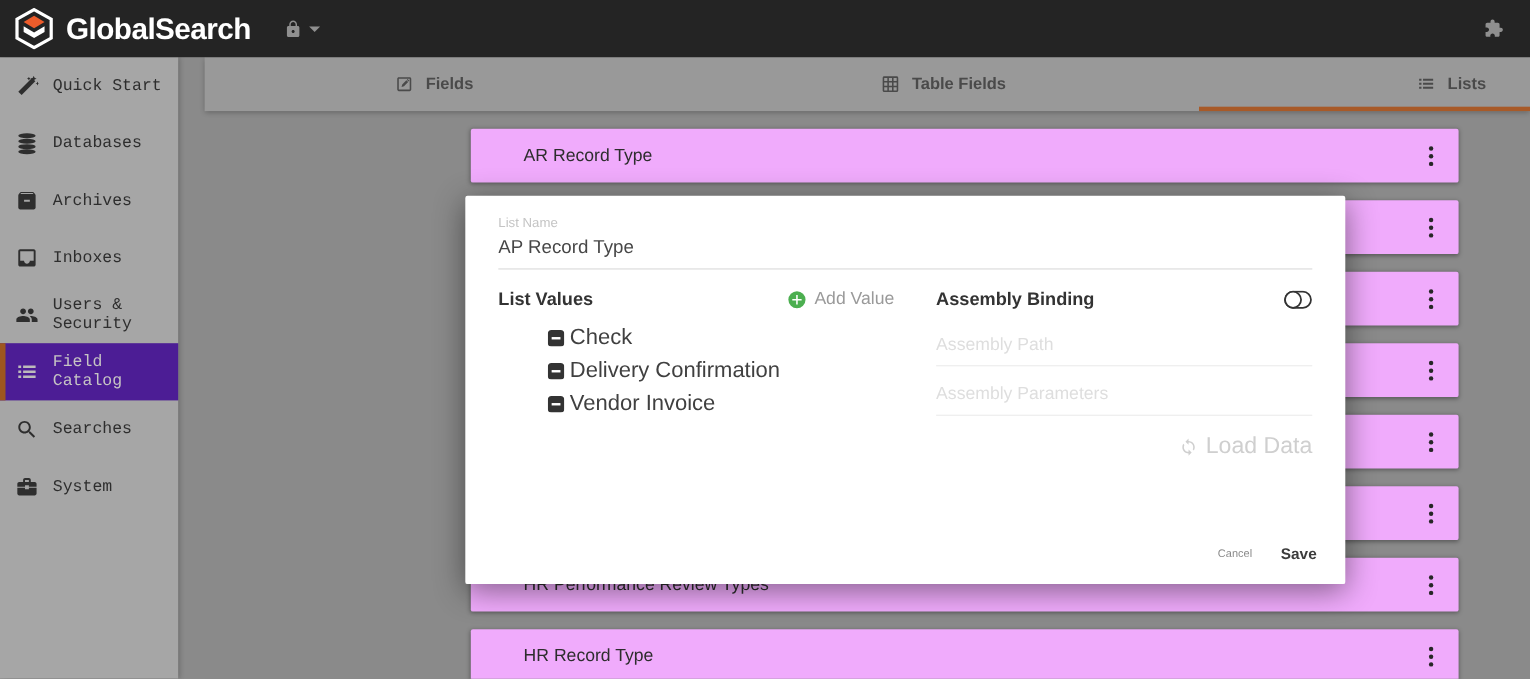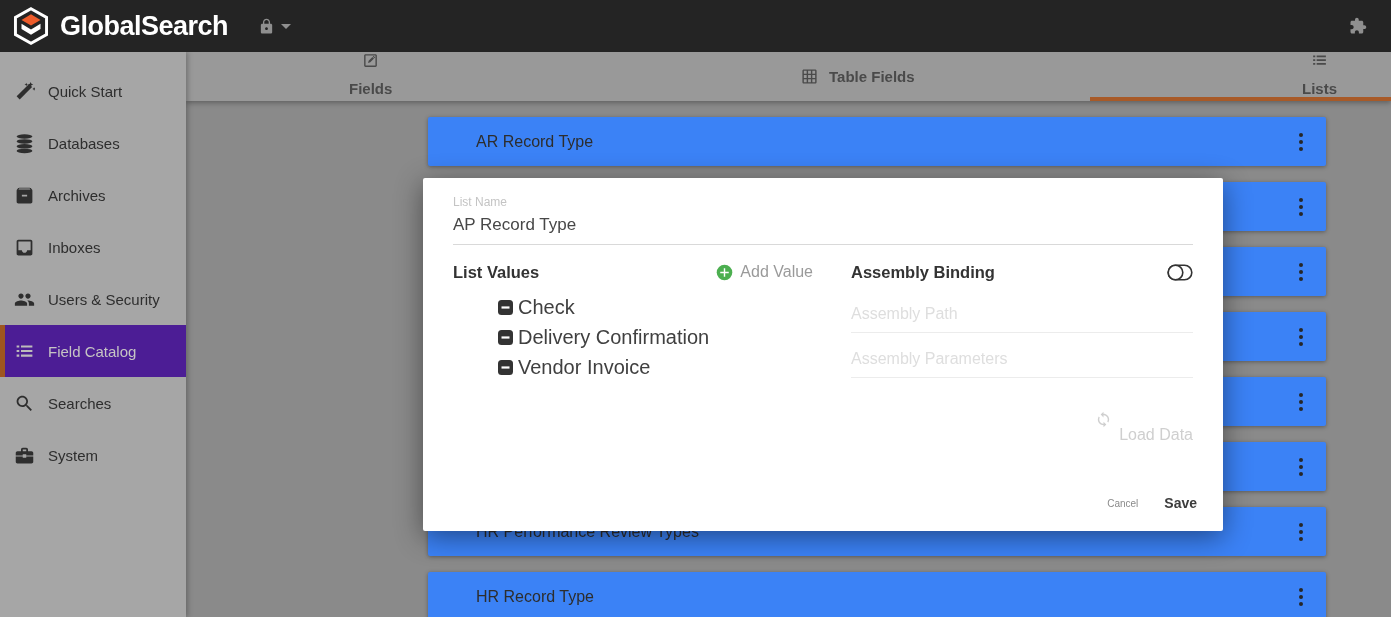--- a/index.html
+++ b/index.html
@@ -21,23 +21,24 @@
   .app-title { color:#fff; font-size:27px; font-weight:700; letter-spacing:-0.5px; margin-left:10px; }
   .lock-menu { display:flex; align-items:center; margin-left:30px; cursor:pointer; color:#8f8f8f; }
   .lock-menu svg { width:17px; height:17px; fill:#8f8f8f; }
   .caret-down { width:0; height:0; border-left:5px solid transparent; border-right:5px solid transparent; border-top:5px solid #8f8f8f; margin-left:6px; }
   .topbar-spacer { flex:1; }
   .plugin-btn { margin-right:24px; cursor:pointer; }
   .plugin-btn svg { width:18px; height:18px; fill:#8f8f8f; }
 
   
   .sidebar {
-    position:absolute; left:0; top:52px; width:186px; height:565px;
-    background:#a6a6a6; padding-top:13px; z-index:20;
+    position:absolute; left:0; top:52px; width:162px; height:565px;
+    background:#a6a6a6; z-index:20;
     box-shadow:2px 0 5px rgba(0,0,0,0.25);
+    font-family:Liberation Mono, monospace;
   }
   .side-item {
     height:52px; display:flex; align-items:center; padding-left:13px; cursor:pointer;
     color:#2e2e2e;
   }
   .side-item .s-icon { width:22px; height:22px; color:#2e2e2e; flex:0 0 22px; display:flex; align-items:center; justify-content:center; }
   .side-item .s-icon svg { width:21px; height:21px; fill:currentColor; }
   .side-item .s-label { margin-left:13px; font-size:15px; }
   .side-item.active {
     background:#4c1d95; border-left:5px solid #9e5620; padding-left:8px; color:#c6c4c4;
@@ -50,32 +51,32 @@
   .tabbar {
     position:absolute; left:0; top:0; width:1205px; height:49px;
     background:#999999; box-shadow:0 2px 5px rgba(0,0,0,0.3); z-index:5;
   }
   .tab {
     position:absolute; top:0; height:49px; display:flex; align-items:center; gap:11px;
     color:#4a4a4a; font-size:15px; font-weight:700; cursor:pointer;
   }
   .tab .t-icon { width:17px; height:17px; color:#4a4a4a; }
   .tab .t-icon svg { width:17px; height:17px; fill:currentColor; }
-  .tab-fields { left:163px;flex-direction:column; }
+  .tab-fields { left:173px; }
   .tab-tablefields { left:615px; }
-  .tab-lists { right:54px;flex-direction:column; }
+  .tab-lists { right:40px; }
   .tab-indicator {
     position:absolute; left:904px; right:0; bottom:0; height:4px; background:#a85a28;
   }
 
   
   .rowlist { position:absolute; left:0; top:0; width:1205px; height:565px; }
   .lrow {
     position:absolute; left:242px; width:898px; height:49px;
-    background:#3b82f6; border-radius:2px; box-shadow:0 1px 4px rgba(0,0,0,0.35);
+    background:#f0abfc; border-radius:2px; box-shadow:0 1px 4px rgba(0,0,0,0.35);
     display:flex; align-items:center; padding-left:48px; padding-right:6px; cursor:pointer;
   }
   .lrow .r-label { font-size:16px; color:#2d2d2d; }
   .kebab {
     margin-left:auto; width:38px; height:40px; display:flex; flex-direction:column;
     align-items:center; justify-content:center; gap:3px; cursor:pointer;
   }
   .kebab i { width:4px; height:4px; border-radius:50%; background:#262626; }
 
   
@@ -118,21 +119,21 @@
   .asm-input {
     width:100%; border:none; border-bottom:1px solid #ececec; outline:none; background:transparent;
     font-family:"Liberation Sans", sans-serif; font-size:16px; color:#8a8a8a; padding:2px 0 9px 0;
   }
   .asm-input::placeholder { color:#dedede; opacity:1; }
   .asm-path { margin-top:18px; }
   .asm-params { margin-top:15px; }
 
   .load-data { margin-top:16px; display:flex; justify-content:flex-end; align-items:center; gap:7px; color:#cfcfcf; cursor:default; }
   .load-data svg { width:17px; height:17px; fill:#cfcfcf; }
-  .load-data span { font-size:16px;margin-top:32px; }
+  .load-data span { font-size:21px; }
 
   .m-footer { position:absolute; right:26px; bottom:20px; display:flex; align-items:center; gap:26px; }
   .btn-cancel { font-size:10px; color:#8a8a8a; cursor:pointer; }
   .btn-save { font-size:14px; font-weight:700; color:#3c3c3c; cursor:pointer; }
 </style>
 </head>
 <body>
 
 <div class="topbar">
   <div class="logo-wrap">

